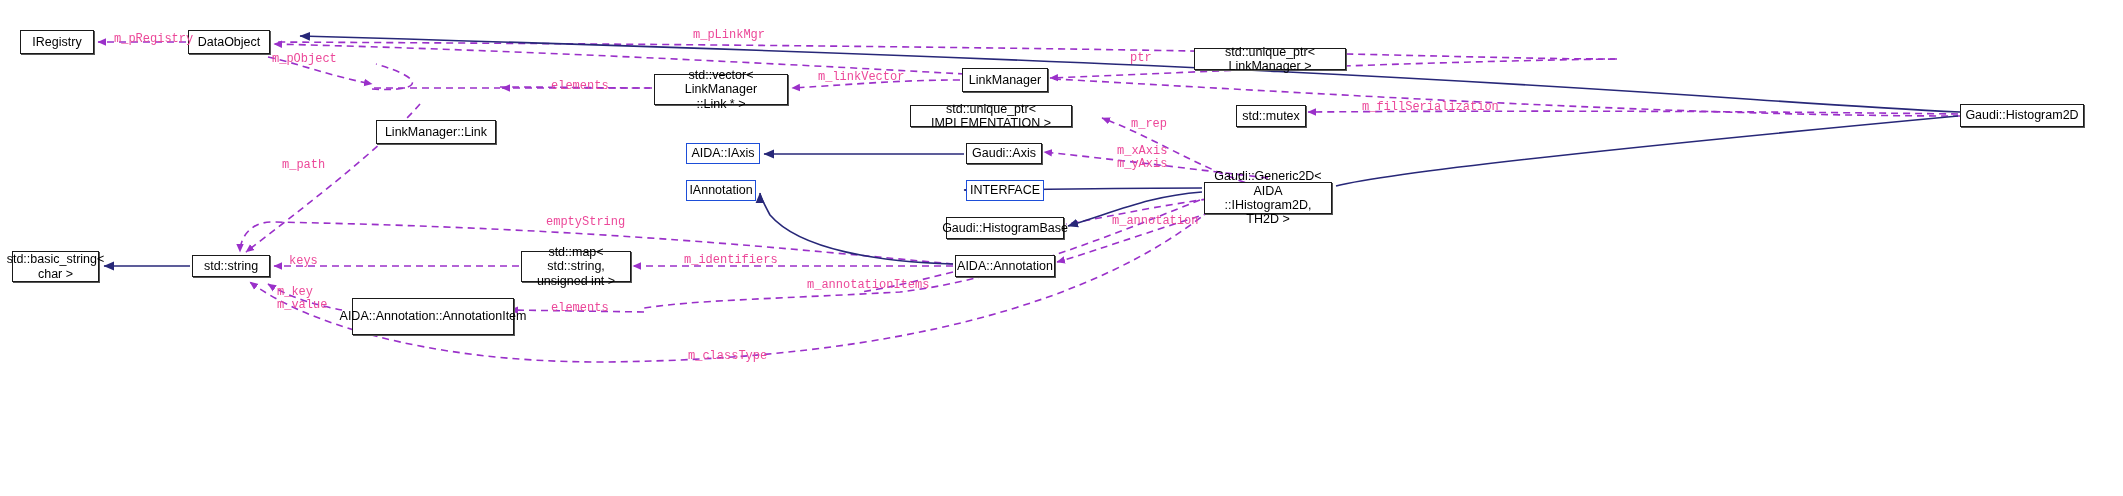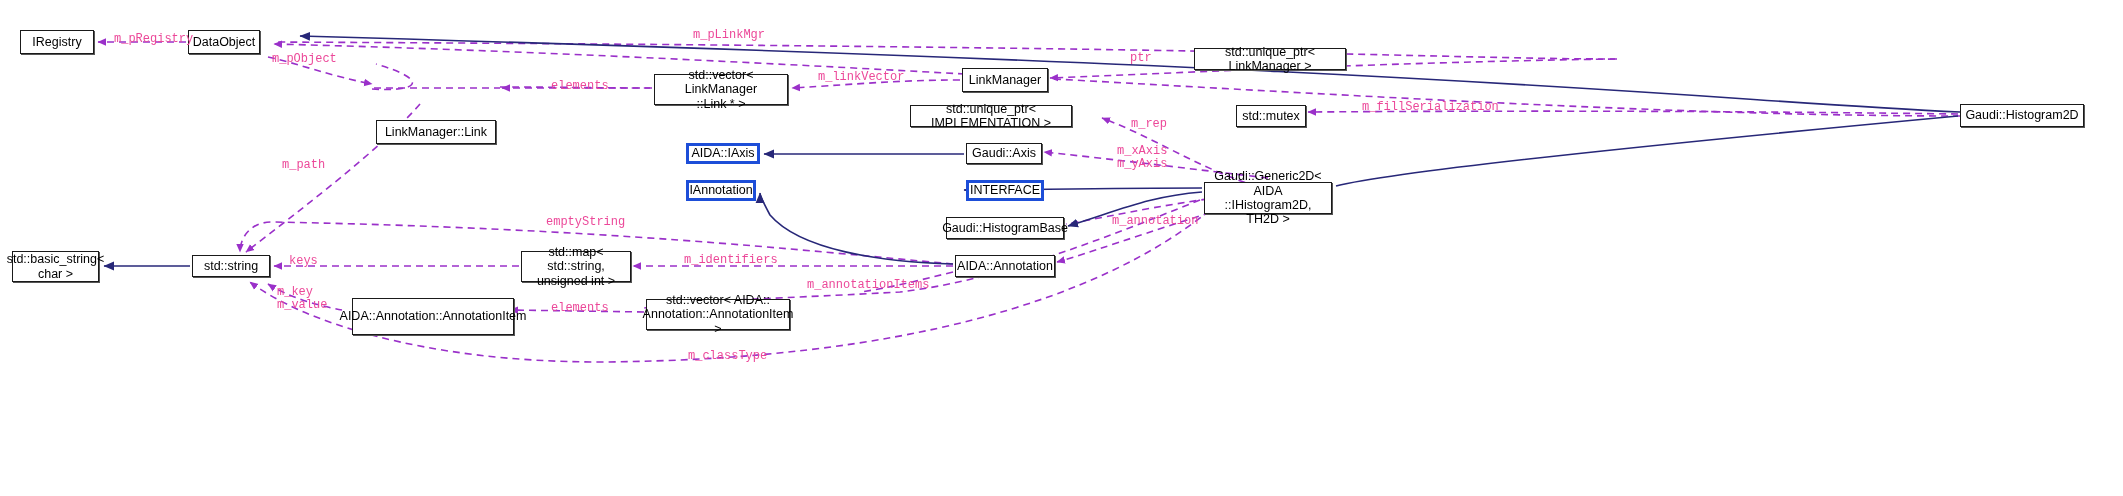--- a/index.html
+++ b/index.html
@@ -4,21 +4,21 @@
 <style>
   html,body{margin:0;padding:0;background:#ffffff;}
   #canvas{position:relative;width:2123px;height:496px;background:#ffffff;
           font-family:"Liberation Sans","DejaVu Sans",sans-serif;overflow:hidden;padding-left:16px;}
   svg#edges{position:absolute;left:0;top:0;width:2123px;height:496px;}
   .node{position:absolute;box-sizing:border-box;display:flex;align-items:center;
         justify-content:center;text-align:center;background:#ffffff;
         border:1px solid #2b2b2b;font-size:12.5px;color:#000000;line-height:1.15;
         padding:1px 4px;white-space:pre-line;}
   .node.solidbox{border:1px solid #1a1a1a;box-shadow:1px 1px 0 #555555;}
-  .node.iface{border:3px solid #1d4ed8;box-shadow:none;}
+  .node.iface{border:1px solid #1d4ed8;box-shadow:none;}
   .node.focus{border:1px solid #1a1a1a;box-shadow:1px 1px 0 #555555;background:#ffffff;}
   .elabel{position:absolute;font-size:12px;color:#ec4899;
           font-family:Liberation Mono, monospace;white-space:pre-line;
           line-height:1.12;background:transparent;}
 </style>
 </head>
 <body>
 
 <div id="canvas">
 
@@ -64,21 +64,21 @@
       <path d="M964,154 L764,154"></path>
       <path d="M1202,188 C1100,188 1020,190 964,190"></path>
       <path d="M1202,192 C1150,196 1120,210 1068,226"></path>
       <path d="M953,264 C880,262 800,250 770,215 C762,200 760,196 760,193"></path>
       <path d="M1958,116 C1700,140 1400,170 1336,186" marker-end="none"></path>
       <path d="M190,266 L104,266"></path>
     </g>
   </svg>
 
 <div class="node solidbox" style="left: 20px; top: 30px; width: 74px; height: 24px;">IRegistry</div>
-    <div class="node solidbox" style="left: 188px; top: 30px; width: 72px; height: 24px;">DataObject</div>
+    <div class="node solidbox" style="left: 188px; top: 30px; width: 82px; height: 24px;">DataObject</div>
     <div class="node solidbox" style="left: 376px; top: 76px; width: 120px; height: 24px; margin-top: 44px;">LinkManager::Link</div>
     <div class="node solidbox" style="left: 654px; top: 74px; width: 134px; height: 31px;">std::vector&lt; LinkManager
 ::Link * &gt;</div>
     <div class="node solidbox" style="left: 962px; top: 68px; width: 86px; height: 24px;">LinkManager</div>
     <div class="node solidbox" style="left: 1194px; top: 48px; width: 152px; height: 22px;">std::unique_ptr&lt; LinkManager &gt;</div>
     <div class="node solidbox" style="left: 910px; top: 105px; width: 162px; height: 22px;">std::unique_ptr&lt; IMPLEMENTATION &gt;</div>
     <div class="node solidbox" style="left: 1236px; top: 105px; width: 70px; height: 22px;">std::mutex</div>
     <div class="node focus" style="left: 1960px; top: 104px; width: 124px; height: 23px;">Gaudi::Histogram2D</div>
     <div class="node iface" style="left: 686px; top: 143px; width: 74px; height: 21px;">AIDA::IAxis</div>
     <div class="node solidbox" style="left: 966px; top: 143px; width: 76px; height: 21px;">Gaudi::Axis</div>
@@ -87,22 +87,20 @@
     <div class="node solidbox" style="left: 1204px; top: 176px; width: 128px; height: 32px; margin-top: 6px;">Gaudi::Generic2D&lt; AIDA
 ::IHistogram2D, TH2D &gt;</div>
     <div class="node solidbox" style="left: 946px; top: 217px; width: 118px; height: 22px;">Gaudi::HistogramBase</div>
     <div class="node solidbox" style="left: 12px; top: 251px; width: 87px; height: 31px;">std::basic_string&lt;
 char &gt;</div>
     <div class="node solidbox" style="left: 192px; top: 255px; width: 78px; height: 22px;">std::string</div>
     <div class="node solidbox" style="left: 521px; top: 251px; width: 110px; height: 31px;">std::map&lt; std::string,
 unsigned int &gt;</div>
     <div class="node solidbox" style="left: 955px; top: 255px; width: 100px; height: 22px;">AIDA::Annotation</div>
     <div class="node solidbox" style="left: 352px; top: 298px; width: 162px; height: 37px;">AIDA::Annotation::AnnotationItem</div>
-    <div class="node solidbox" style="left: 646px; top: 299px; width: 144px; height: 31px;">std::vector&lt; AIDA::
-Annotation::AnnotationItem &gt;</div>
     <div class="elabel" style="left: 114px; top: 33px;">m_pRegistry</div>
     <div class="elabel" style="left: 272px; top: 53px;">m_pObject</div>
     <div class="elabel" style="left: 693px; top: 29px;">m_pLinkMgr</div>
     <div class="elabel" style="left: 551px; top: 80px;">elements</div>
     <div class="elabel" style="left: 818px; top: 71px;">m_linkVector</div>
     <div class="elabel" style="left: 1130px; top: 52px;">ptr</div>
     <div class="elabel" style="left: 1362px; top: 101px;">m_fillSerialization</div>
     <div class="elabel" style="left: 1131px; top: 118px;">m_rep</div>
     <div class="elabel" style="left: 1117px; top: 145px;">m_xAxis
 m_yAxis</div>

